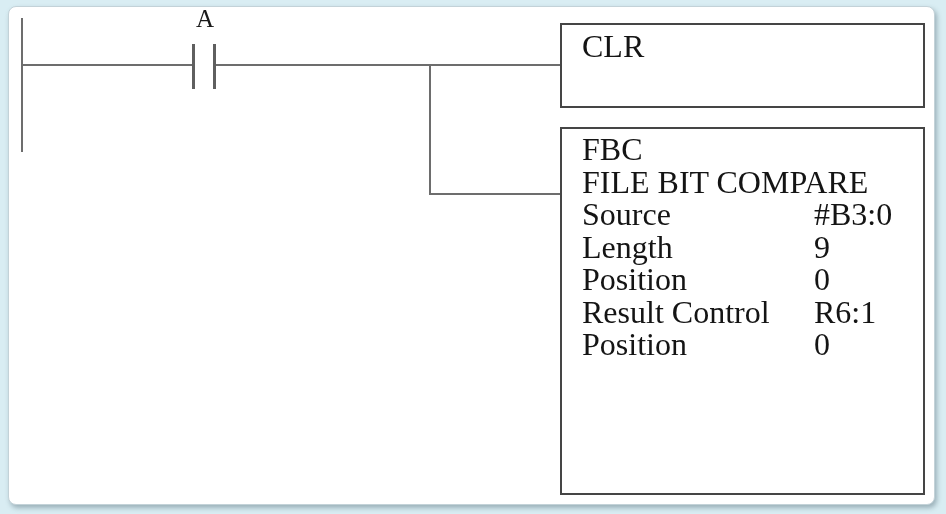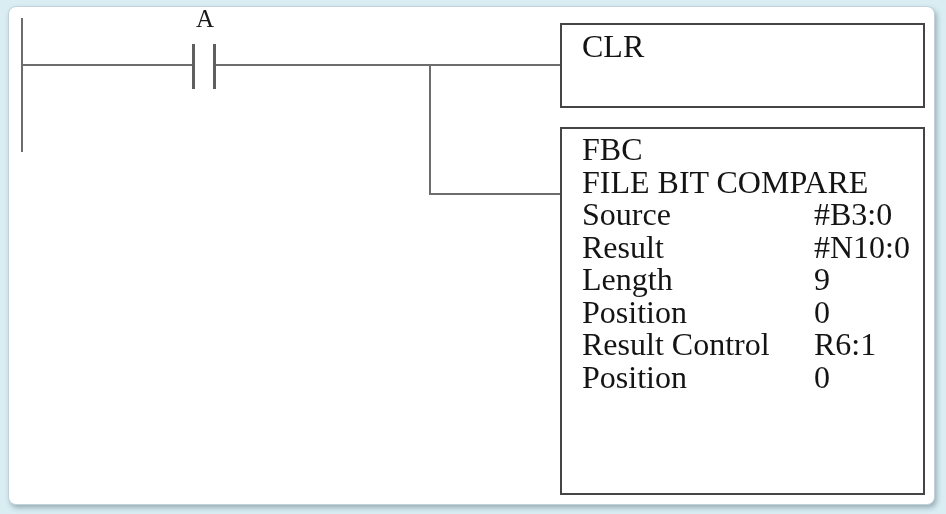--- a/index.html
+++ b/index.html
@@ -87,21 +87,20 @@
 
   <div class="instr-box clr-box">
     <div>CLR</div>
   </div>
 
   <div class="instr-box fbc-box">
     <div>FBC</div>
     <div>FILE BIT COMPARE</div>
     <div id="fbc-params">
         <div class="param-row"><span class="p-label">Source</span><span class="p-value">#B3:0</span></div>
-        <div class="param-row"><span class="p-label">Result</span><span class="p-value">#N10:0</span></div>
         <div class="param-row"><span class="p-label">Length</span><span class="p-value">9</span></div>
         <div class="param-row"><span class="p-label">Position</span><span class="p-value">0</span></div>
         <div class="param-row"><span class="p-label">Result Control</span><span class="p-value">R6:1</span></div>
         <div class="param-row"><span class="p-label">Position</span><span class="p-value">0</span></div>
       </div>
   </div>
 
 </div>
 
 </body></html>

